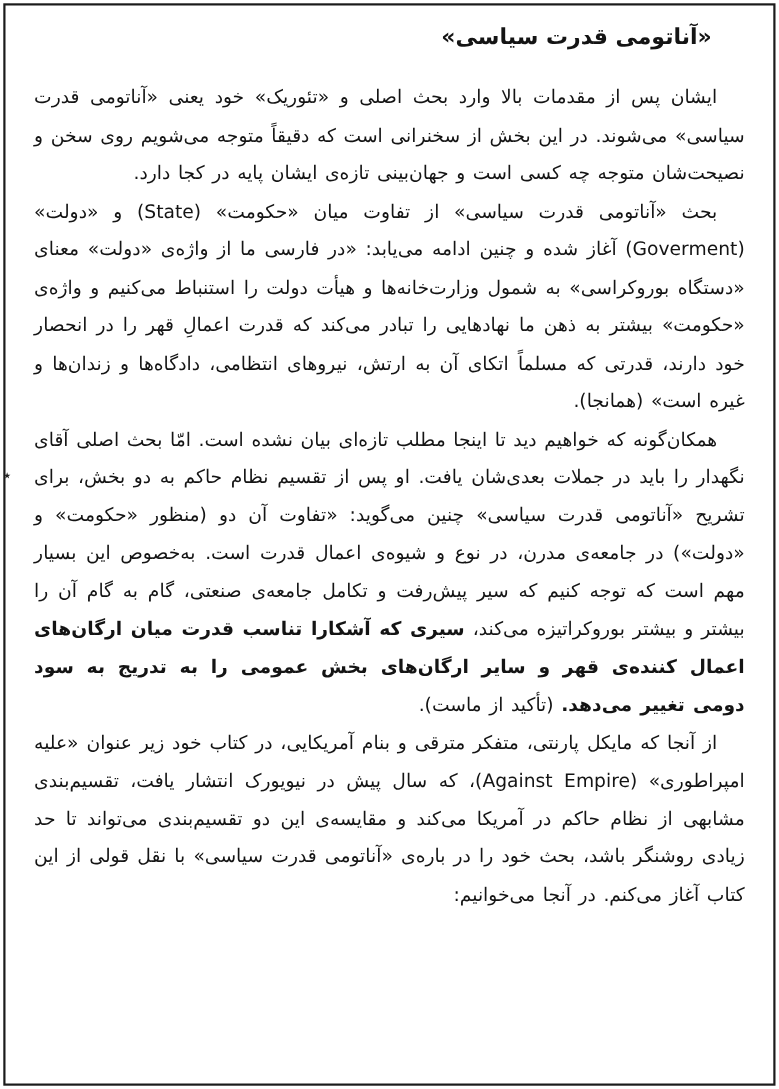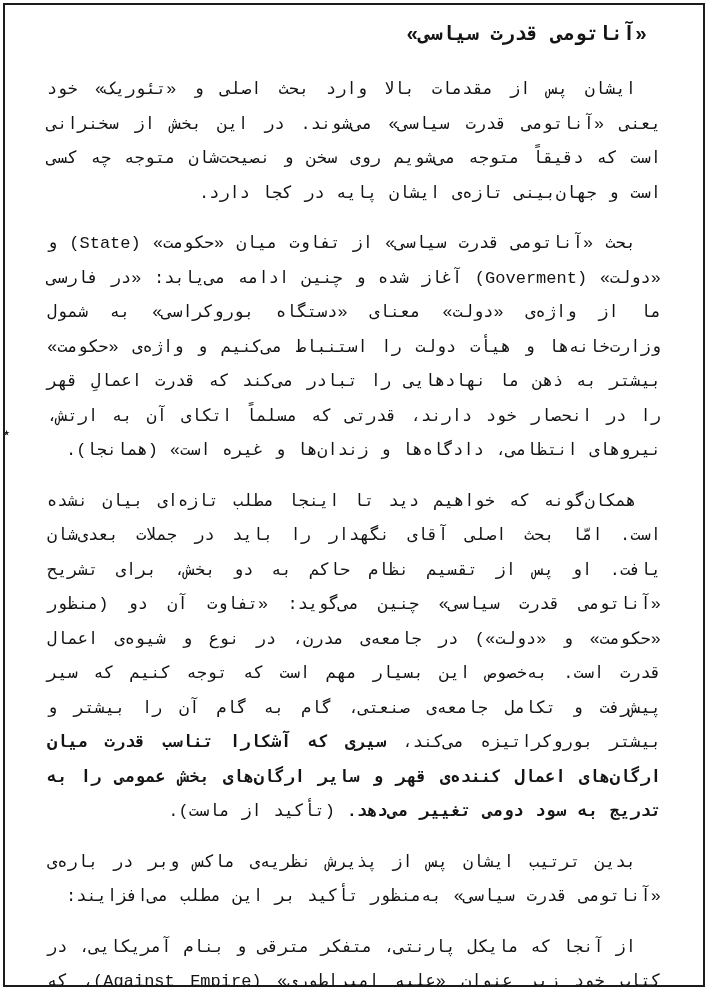--- a/index.html
+++ b/index.html
@@ -19,41 +19,40 @@
     position: absolute;
     left: 3px;
     top: 3px;
     right: 3px;
     bottom: 3px;
     border: 2px solid #1b1b1b;
     box-sizing: border-box;
     background: #ffffff;
     padding: 10px 26px 0 26px;
     overflow: hidden;
-    font-family: Liberation Mono, monospace;
   }
   .doc-title {
     direction: rtl;
     text-align: right;
     padding-right: 30px;
     font-size: 20px;
     font-weight: bold;
     margin: 6px 0 0 0;
     letter-spacing: 0;
   }
   .doc-content {
     margin-top: 27px;
   }
   .doc-content p {
     direction: rtl;
     unicode-bidi: plaintext;
     text-align: justify;
     font-size: 17px;
     line-height: 34.5px;
-    margin: 16px;
+    margin: 0;
     text-indent: 25px;
     word-spacing: 1.5px;
   }
   .doc-content p span {
     unicode-bidi: embed;
     direction: rtl;
   }
   .bold {
     font-weight: bold;
   }
@@ -68,18 +67,17 @@
 </style>
 </head>
 <body>
 
 <div class="page-frame">
   <h1 class="doc-title">«آناتومی قدرت سیاسی»</h1>
   <div class="doc-content">
       <p><span>ایشان پس از مقدمات بالا وارد بحث اصلی و «تئوریک» خود یعنی «آناتومی قدرت سیاسی» می‌شوند. در این بخش از سخنرانی است که دقیقاً متوجه می‌شویم روی سخن و نصیحت‌شان متوجه چه کسی است و جهان‌بینی تازه‌ی ایشان پایه در کجا دارد.</span></p>
       <p><span>بحث «آناتومی قدرت سیاسی» از تفاوت میان «حکومت» (State) و «دولت» (Goverment) آغاز شده و چنین ادامه می‌یابد: «در فارسی ما از واژه‌ی «دولت» معنای «دستگاه بوروکراسی» به شمول وزارت‌خانه‌ها و هیأت دولت را استنباط می‌کنیم و واژه‌ی «حکومت» بیشتر به ذهن ما نهادهایی را تبادر می‌کند که قدرت اعمالِ قهر را در انحصار خود دارند، قدرتی که مسلماً اتکای آن به ارتش، نیروهای انتظامی، دادگاه‌ها و زندان‌ها و غیره است» (همانجا).</span></p>
       <p><span>همکان‌گونه که خواهیم دید تا اینجا مطلب تازه‌ای بیان نشده است. امّا بحث اصلی آقای نگهدار را باید در جملات بعدی‌شان یافت. او پس از تقسیم نظام حاکم به دو بخش، برای تشریح «آناتومی قدرت سیاسی» چنین می‌گوید: «تفاوت آن دو (منظور «حکومت» و «دولت») در جامعه‌ی مدرن، در نوع و شیوه‌ی اعمال قدرت است. به‌خصوص این بسیار مهم است که توجه کنیم که سیر پیش‌رفت و تکامل جامعه‌ی صنعتی، گام به گام آن را بیشتر و بیشتر بوروکراتیزه می‌کند، </span><span class="bold">سیری که آشکارا تناسب قدرت میان ارگان‌های اعمال کننده‌ی قهر و سایر ارگان‌های بخش عمومی را به تدریج به سود دومی تغییر می‌دهد.</span><span> (تأکید از ماست).</span></p>
-      <p><span>بدین ترتیب ایشان پس از پذیرش نظریه‌ی ماکس وبر در باره‌ی «آناتومی قدرت سیاسی» به‌منظور تأکید بر این مطلب می‌افزایند:</span></p>
       <p><span>از آنجا که مایکل پارنتی، متفکر مترقی و بنام آمریکایی، در کتاب خود زیر عنوان «علیه امپراطوری» (Against Empire)، که سال پیش در نیویورک انتشار یافت، تقسیم‌بندی مشابهی از نظام حاکم در آمریکا می‌کند و مقایسه‌ی این دو تقسیم‌بندی می‌تواند تا حد زیادی روشنگر باشد، بحث خود را در باره‌ی «آناتومی قدرت سیاسی» با نقل قولی از این  کتاب آغاز می‌کنم. در آنجا می‌خوانیم:</span></p>
     </div>
 </div>
 
 <span class="margin-mark">٭</span>
 
 </body></html>

